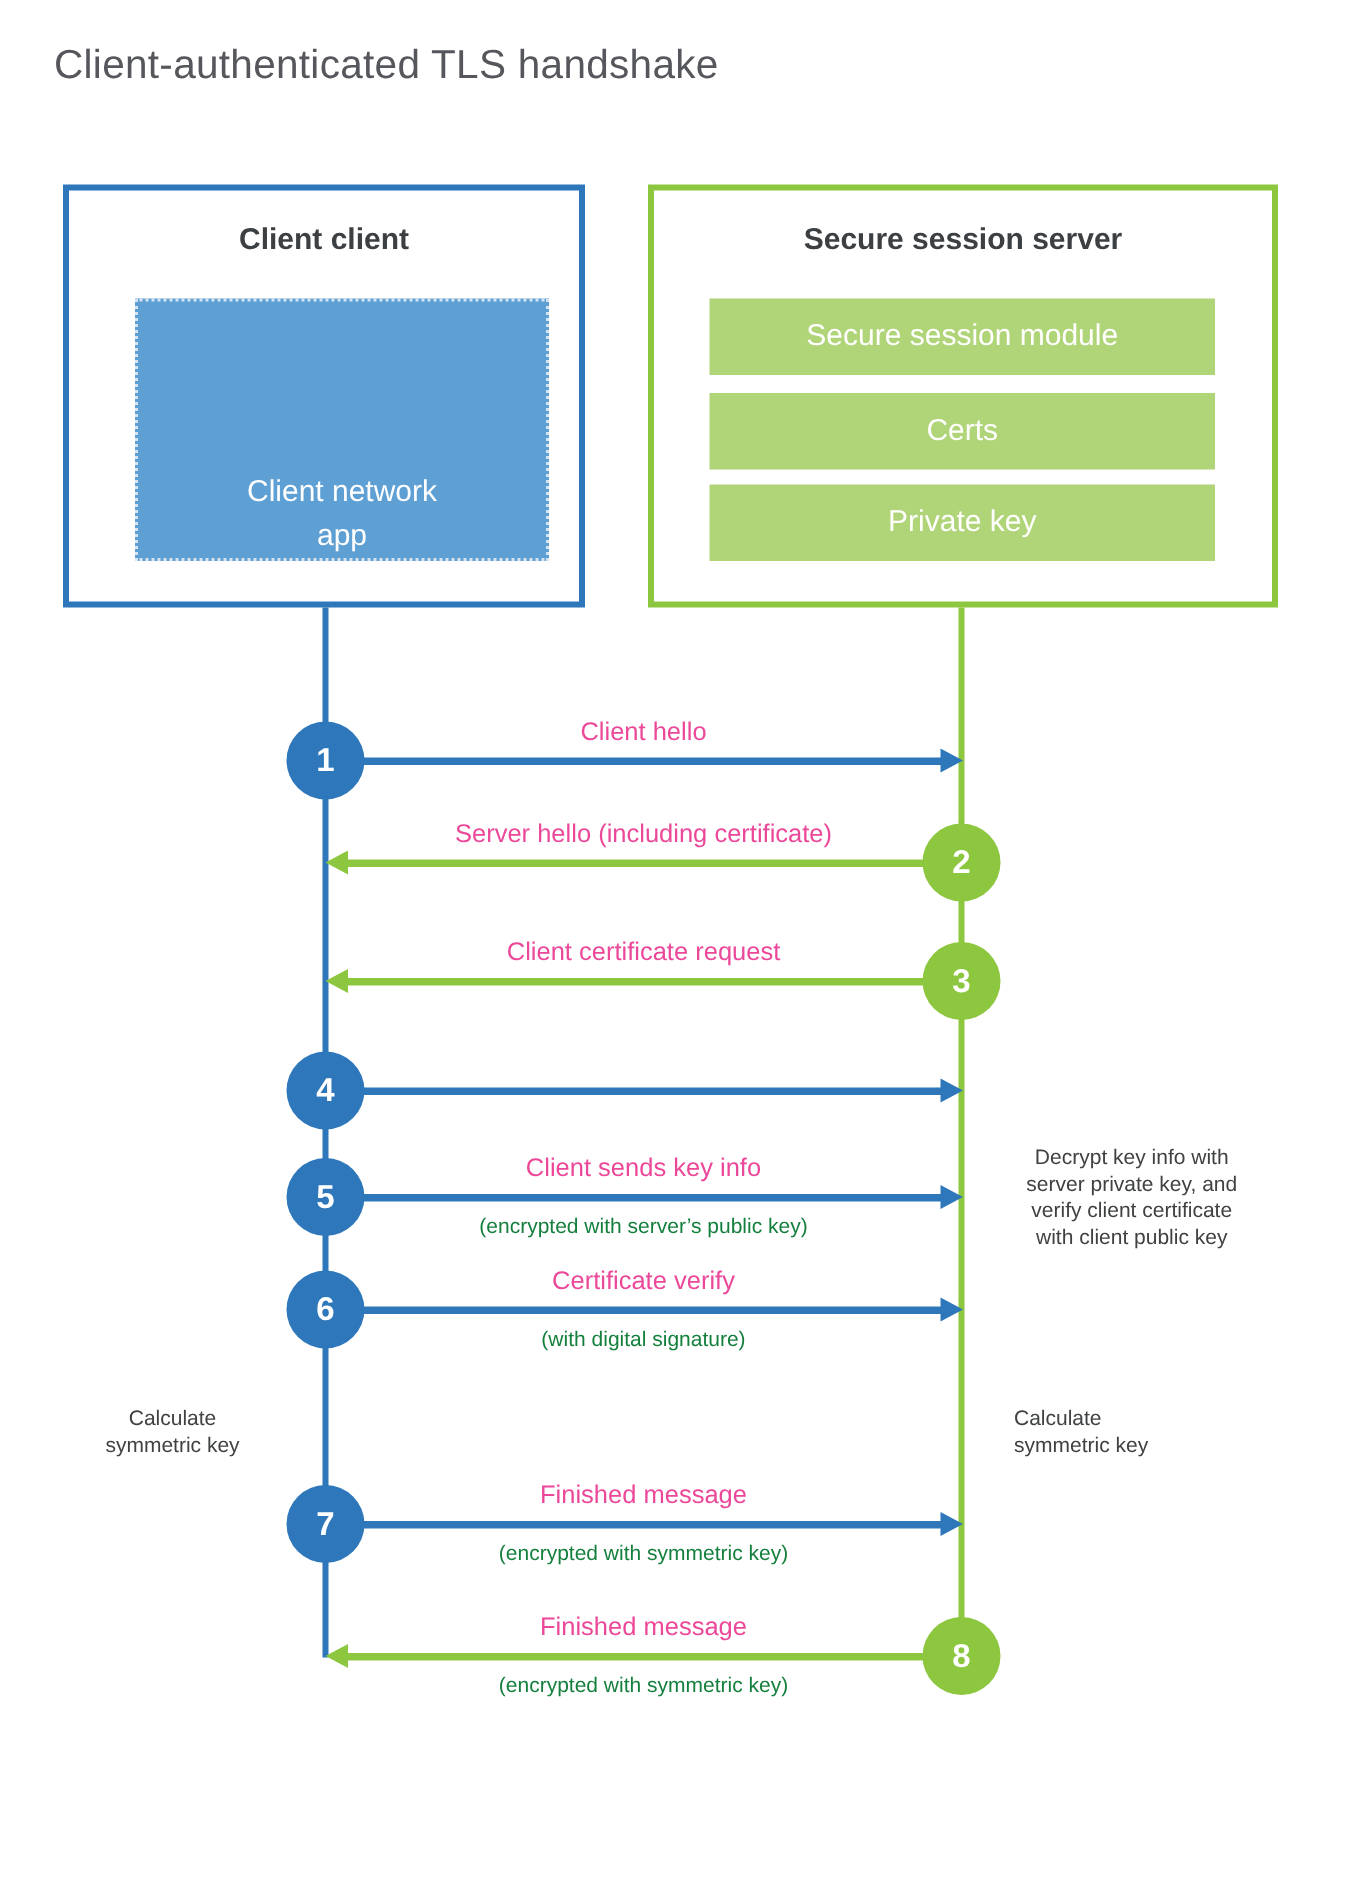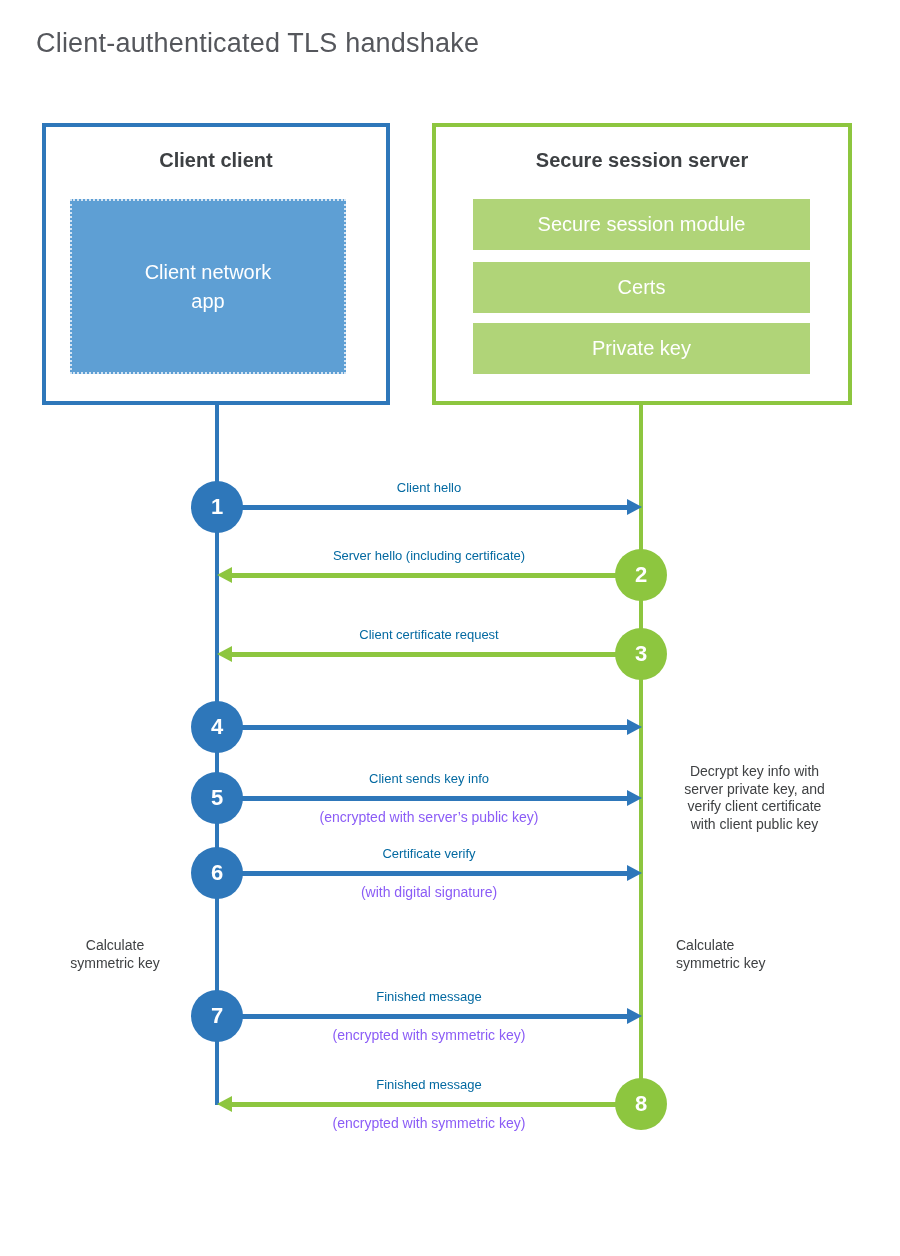--- a/index.html
+++ b/index.html
@@ -13,22 +13,22 @@
   }
   
   .actor-box{position:absolute;box-sizing:border-box;background:#fff;}
   .client-box{left:42px;top:123px;width:348px;height:282px;border:4px solid #2e77ba;}
   .server-box{left:432px;top:123px;width:420px;height:282px;border:4px solid #8dc63f;}
   .actor-title{
     position:absolute;left:0;right:0;top:22px;text-align:center;
     font-size:20px;font-weight:700;color:#3d4043;
   }
   .app-box{
-    position:absolute;left:70px;top:199px;width:276px;height:175px;box-sizing:border-box;
-    background:#5e9fd4;border:2px dotted #d4e4f3;display:flex;align-items:center;justify-content:center;
+    position:absolute;left:90px;top:199px;width:276px;height:175px;box-sizing:border-box;
+    background:#5e9fd4;border:2px dotted #d4e4f3;display:flex;align-items:flex-end;justify-content:center;
   }
   .app-box span{color:#fff;font-size:20px;text-align:center;white-space:pre-line;line-height:1.45;}
   .module-bar{
     position:absolute;left:473px;width:337px;height:51px;background:#b0d478;
     display:flex;align-items:center;justify-content:center;color:#fff;font-size:20px;
   }
   .bar1{top:199px;text-align:right;} .bar2{top:262px;} .bar3{top:323px;}
   
   .lifeline{position:absolute;width:4px;top:405px;}
   .client-line{left:215px;height:700px;background:#2e77ba;}
@@ -42,25 +42,25 @@
   .ah.left{left:217px;border-right:15px solid #8dc63f;}
   .step-circle{
     position:absolute;width:52px;height:52px;border-radius:50%;
     display:flex;align-items:center;justify-content:center;
     color:#fff;font-size:22px;font-weight:700;
   }
   .step-circle.blue{left:191px;background:#2e77ba;}
   .step-circle.green{left:615px;background:#8dc63f;}
   .step-label{
     position:absolute;left:217px;width:424px;text-align:center;
-    font-size:13px;line-height:22px;color:#0369a1;
+    font-size:17px;line-height:22px;color:#ec4899;
   }
   .step-sublabel{
     position:absolute;left:217px;width:424px;text-align:center;
-    font-size:14px;line-height:20px;color:#8b5cf6;
+    font-size:14px;line-height:20px;color:#15803d;
   }
   
   .note{position:absolute;font-size:14px;line-height:17.5px;color:#3f4143;white-space:pre-line;}
   .note-decrypt{left:667px;top:763px;width:175px;text-align:center;}
   .note-calc-left{left:58px;top:936px;width:114px;text-align:center;line-height:18px;}
   .note-calc-right{left:676px;top:936px;width:120px;text-align:left;line-height:18px;}
 </style>
 </head>
 <body>
 

